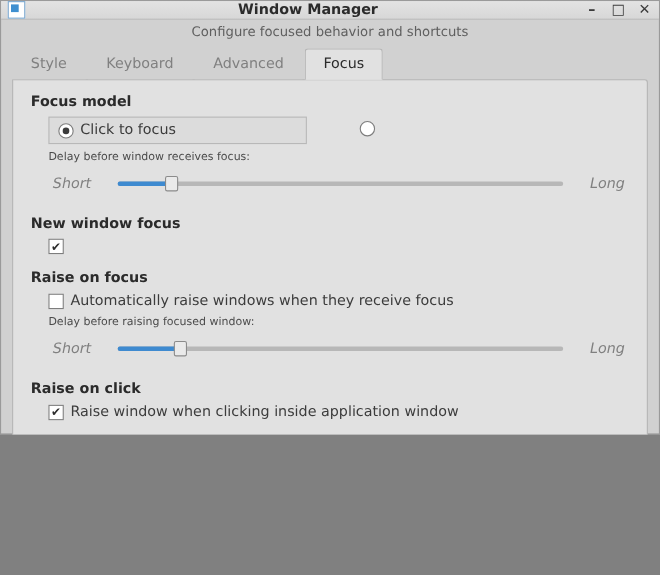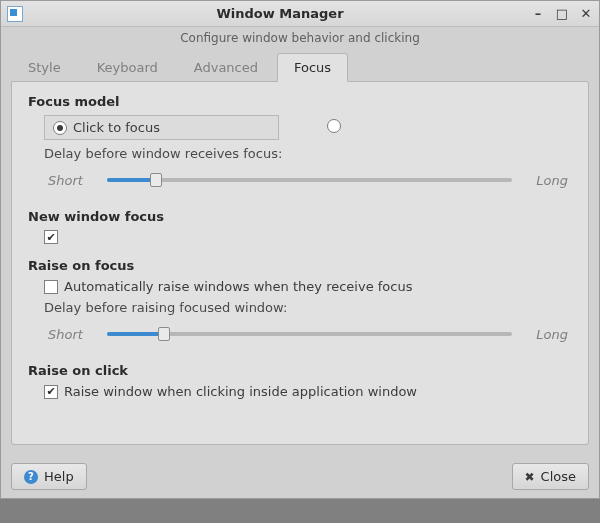--- a/index.html
+++ b/index.html
@@ -7,21 +7,21 @@
   font-family: "DejaVu Sans", "Liberation Sans", sans-serif;
   font-size: 13px;
   color: #3c3c3c;
   background: #808080;
   display: flex;
   justify-content: center;
   align-items: flex-start;
 }
 .window {
   width: 600px;
-  height: 499px;
+  height: 395px;
   background: #d1d1d1;
   border: 1px solid #9a9a9a;
   display: flex;
   flex-direction: column;
 }
 .titlebar {
   height: 26px;
   background: linear-gradient(#e3e3e3, #d7d7d7);
   border-bottom: 1px solid #bdbdbd;
   display: flex;
@@ -121,21 +121,21 @@
 .radio {
   width:14px; height:14px; border:1px solid #7d7d7d;
   border-radius:50%; background:#fff; display:inline-block;
   position:relative;
 }
 .radio.checked::after{
   content:""; position:absolute; left:3px; top:3px;
   width:6px; height:6px; border-radius:50%; background:#3c3c3c;
 }
 
-.subtext { color:#4a4a4a; margin:6px 0 4px 0; font-size:13px; }
+.subtext { color:#4a4a4a; margin:6px 0 4px 0; font-size:10px; }
 
 .slider-row {
   display:flex; align-items:center; gap:24px;
   padding: 6px 4px;
 }
 .slider-label { color:#808080; font-style:italic; font-size:13px; }
 .slider {
   flex:1; height:18px; position:relative;
 }
 .slider .track {
@@ -193,21 +193,21 @@
   <div class="titlebar">
     <span class="app-icon"></span>
     <span class="title">Window Manager</span>
     <div class="win-controls">
       <span class="win-btn">–</span>
       <span class="win-btn">□</span>
       <span class="win-btn">✕</span>
     </div>
   </div>
 
-  <div class="subtitle">Configure window behavior and clicking</div>
+  <div class="subtitle">Configure focused behavior and shortcuts</div>
 
   <div class="content">
 
     <div class="tab-row">
       <div class="tab">Style</div>
       <div class="tab">Keyboard</div>
       <div class="tab">Advanced</div>
       <div class="tab active">Focus</div>
     </div>
 

